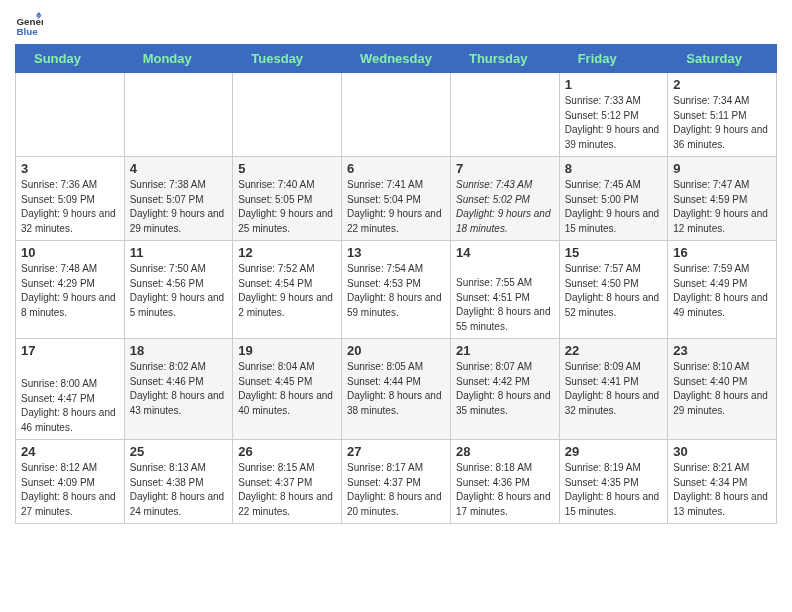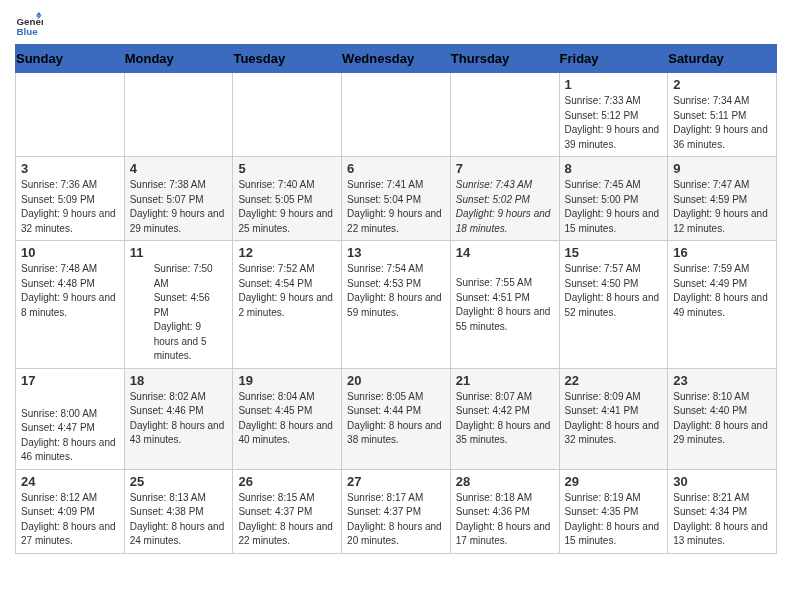--- a/index.html
+++ b/index.html
@@ -39,23 +39,23 @@
       color: #555;
       margin-top: 2px;
     }
     .calendar-table {
       width: 100%;
       border-collapse: collapse;
       margin-top: 6px;
     }
     .calendar-table th {
       background-color: #3a6bbf;
-      color: #000000;
+      color: #86efac;
       text-align: left;
-      padding: 6px 0;
+      padding: 6px 18px;
       font-size: 13px;
       border: 1px solid #3a6bbf;
     }
     .calendar-table td {
       vertical-align: top;
       padding: 4px 5px;
       border: 1px solid #ccc;
       width: calc(100% / 7);
       min-height: 80px;
       background: #fff;
@@ -181,26 +181,26 @@
           <span class="day-number">9</span>
           <div class="day-info" style="white-space: pre-line;">Sunrise: 7:47 AM
 Sunset: 4:59 PM
 Daylight: 9 hours and 12 minutes.</div>
         </td>
       </tr>
       <tr class="row-odd">
         <td>
           <span class="day-number">10</span>
           <div class="day-info" style="white-space: pre-line;">Sunrise: 7:48 AM
-Sunset: 4:48 PM
+Sunset: 4:29 PM
 Daylight: 9 hours and 8 minutes.</div>
         </td>
         <td>
           <span class="day-number">11</span>
-          <div class="day-info" style="white-space: pre-line; margin-left: 24px;">Sunrise: 7:50 AM
+          <div class="day-info" style="white-space: pre-line;">Sunrise: 7:50 AM
 Sunset: 4:56 PM
 Daylight: 9 hours and 5 minutes.</div>
         </td>
         <td>
           <span class="day-number">12</span>
           <div class="day-info" style="white-space: pre-line;">Sunrise: 7:52 AM
 Sunset: 4:54 PM
 Daylight: 9 hours and 2 minutes.</div>
         </td>
         <td>

